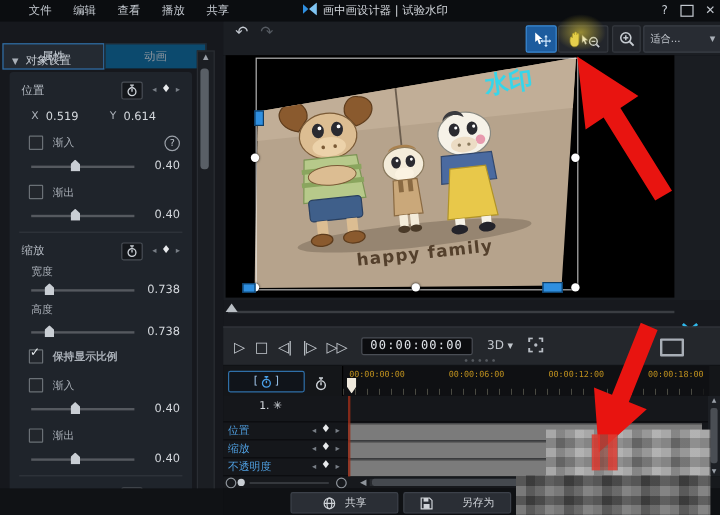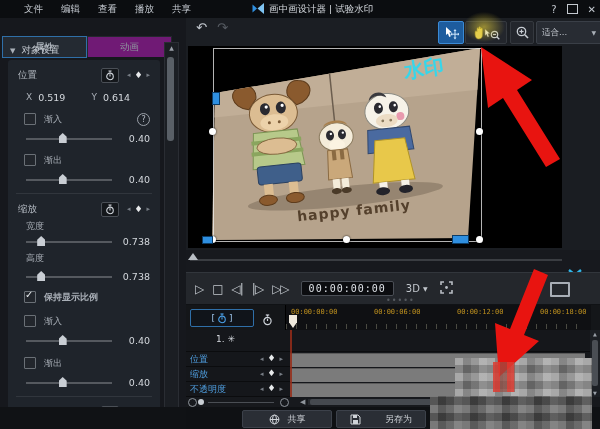--- a/index.html
+++ b/index.html
@@ -13,21 +13,21 @@
   .menu{display:flex;gap:18px;margin-left:24px;}
   .menu span{cursor:default;color:#c4c9d0;}
   .titlewrap{position:absolute;left:252px;top:0;height:18px;display:flex;align-items:center;gap:4px;}
   .titlewrap .t{color:#d5d9de;font-size:9.5px;}
   .winctl{position:absolute;right:4px;top:0;height:18px;display:flex;gap:10px;align-items:center;color:#c4c9d0;font-size:10px;}
   .wc-box{width:9px;height:8px;border:1px solid #c4c9d0;display:inline-block;}
   
   .leftpanel{position:absolute;left:0;top:18px;width:186px;height:411px;background:#16181d;}
   .tabs{position:absolute;left:2px;top:18px;height:21px;display:flex;}
   .tab{width:83px;height:20px;display:flex;align-items:center;justify-content:center;
-       font-size:9.5px;background:#701a75;color:#8f969e;border:1px solid #24272d;border-bottom:none;}
+       font-size:9.5px;background:#0c4a6e;color:#8f969e;border:1px solid #24272d;border-bottom:none;}
   .tab.active{background:#242a32;color:#cfd6de;border:1px solid #2f6fa8;}
   .sechdr{position:absolute;left:10px;top:26px;display:flex;align-items:center;gap:6px;
           font-size:9.5px;color:#c5cad1;}
   .sechdr .tri{font-size:7px;color:#aab0b8;}
   .groupbox{position:absolute;left:8px;top:42px;width:152px;height:358px;background:#1f242b;
             border-radius:3px;overflow:hidden;}
   .prow{display:flex;align-items:center;font-size:9.5px;color:#b7bdc5;}
   .plabel{color:#b7bdc5;}
   .sublabel{color:#a9afb7;font-size:9px;}
   .swbtn{width:16px;height:13px;background:#14171b;border:1px solid #4a4f56;border-radius:2px;

